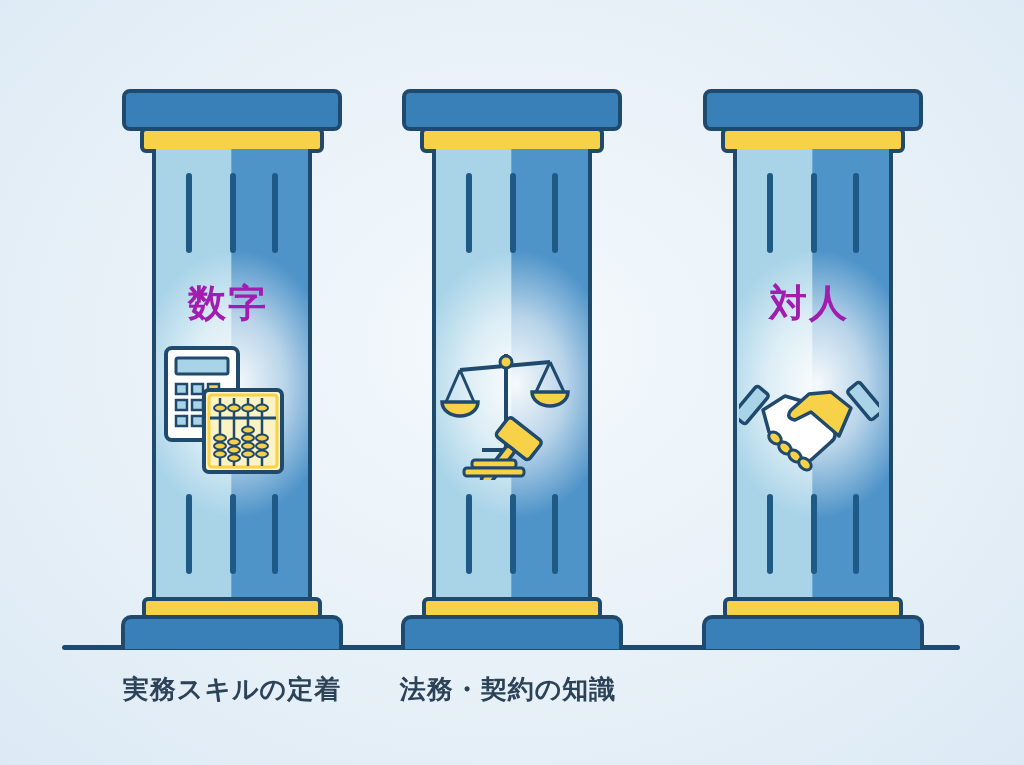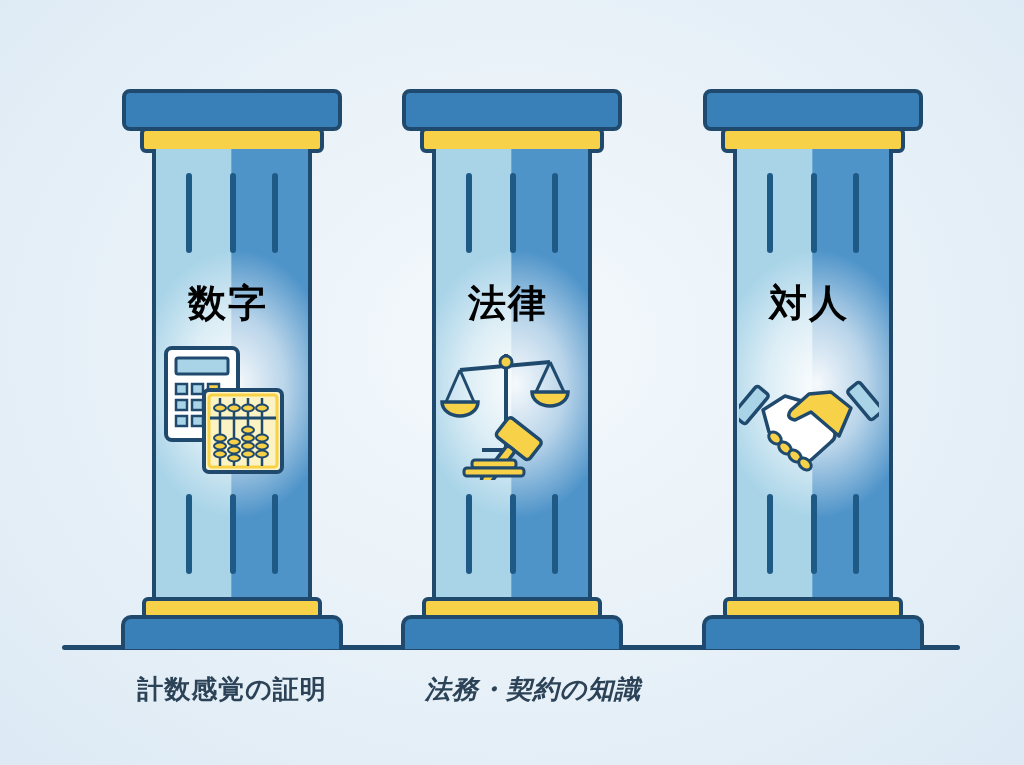--- a/index.html
+++ b/index.html
@@ -38,21 +38,21 @@
   .base-band {
     position: absolute; left: 31px; top: 597px; width: 172px; height: 15px;
     background: #f7d148; border: 4px solid #1f4a6e; border-radius: 6px;
   }
   .base {
     position: absolute; left: 10px; top: 615px; width: 214px; height: 30px;
     background: #3a80b8; border: 4px solid #1f4a6e; border-bottom: none; border-radius: 10px 10px 0 0;
   }
   .pillar-title {
     position: absolute; left: 0; top: 278px; width: 234px; text-align: center;
-    font-size: 38px; font-weight: bold; color: #000000; letter-spacing: 2px;
+    font-size: 38px; font-weight: bold; color: #a21caf; letter-spacing: 2px;
   }
   .pillar-icon { position: absolute; left: 47px; top: 340px; width: 140px; height: 140px; }
   .caption {
     position: absolute; top: 672px; width: 300px; text-align: center;
     font-size: 26px; font-weight: bold; color: #2b4257; letter-spacing: 1px;
   }
 </style>
 </head>
 <body>
 
@@ -123,21 +123,20 @@
     <div class="cap-band"></div>
     <div class="shaft">
       <div class="glow"></div>
       <div class="flute" style="left:30px; top:24px; height:80px;"></div>
       <div class="flute" style="left:74px; top:24px; height:80px;"></div>
       <div class="flute" style="left:116px; top:24px; height:80px;"></div>
       <div class="flute" style="left:30px; top:345px; height:80px;"></div>
       <div class="flute" style="left:74px; top:345px; height:80px;"></div>
       <div class="flute" style="left:116px; top:345px; height:80px;"></div>
     </div>
-    <div class="pillar-title">法律</div>
     <svg class="pillar-icon" viewBox="0 0 140 140">
       <line x1="68" y1="14" x2="68" y2="110" stroke="#1f4a6e" stroke-width="4"></line>
       <line x1="22" y1="30" x2="112" y2="22" stroke="#1f4a6e" stroke-width="4"></line>
       <circle cx="68" cy="22" r="6" fill="#f7d148" stroke="#1f4a6e" stroke-width="3"></circle>
       <line x1="22" y1="30" x2="8" y2="62" stroke="#1f4a6e" stroke-width="3"></line>
       <line x1="22" y1="30" x2="36" y2="62" stroke="#1f4a6e" stroke-width="3"></line>
       <path d="M4 62 H40 A18 14 0 0 1 4 62 Z" fill="#f7d148" stroke="#1f4a6e" stroke-width="3.5"></path>
       <line x1="112" y1="22" x2="98" y2="52" stroke="#1f4a6e" stroke-width="3"></line>
       <line x1="112" y1="22" x2="126" y2="52" stroke="#1f4a6e" stroke-width="3"></line>
       <path d="M94 52 H130 A18 14 0 0 1 94 52 Z" fill="#f7d148" stroke="#1f4a6e" stroke-width="3.5"></path>
@@ -175,15 +174,15 @@
         <ellipse cx="36" cy="86" rx="7" ry="5" transform="rotate(40 36 86)"></ellipse>
         <ellipse cx="46" cy="96" rx="7" ry="5" transform="rotate(40 46 96)"></ellipse>
         <ellipse cx="56" cy="104" rx="7" ry="5" transform="rotate(40 56 104)"></ellipse>
         <ellipse cx="66" cy="112" rx="7" ry="5" transform="rotate(40 66 112)"></ellipse>
       </g>
     </svg>
     <div class="base-band"></div>
     <div class="base"></div>
   </div>
 
-  <div class="caption" style="left:82px;">計数感覚の証明</div>
-  <div class="caption" style="left:383px;font-style:italic;">法務・契約の知識</div>
+  <div class="caption" style="left:82px;">実務スキルの定着</div>
+  <div class="caption" style="left:358px;">法務・契約の知識</div>
 </div>
 
 </body></html>

